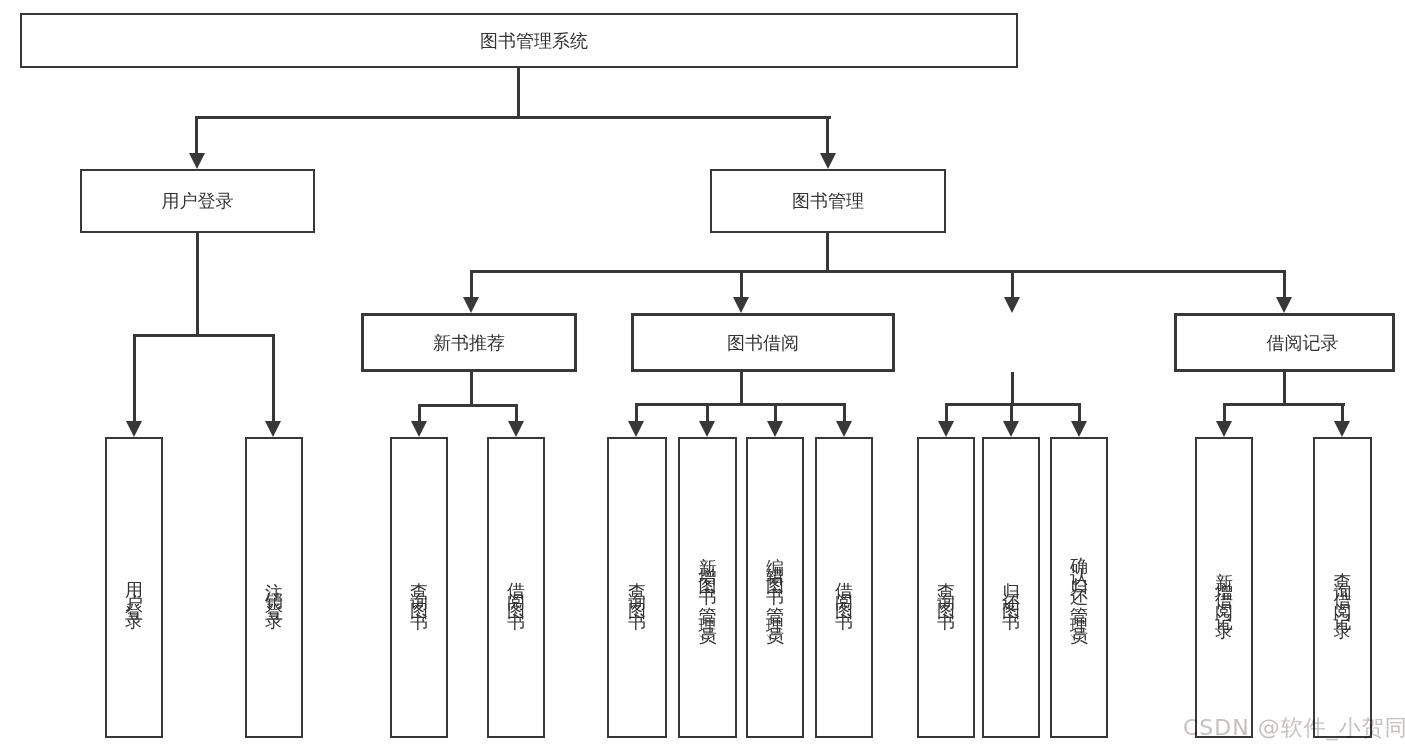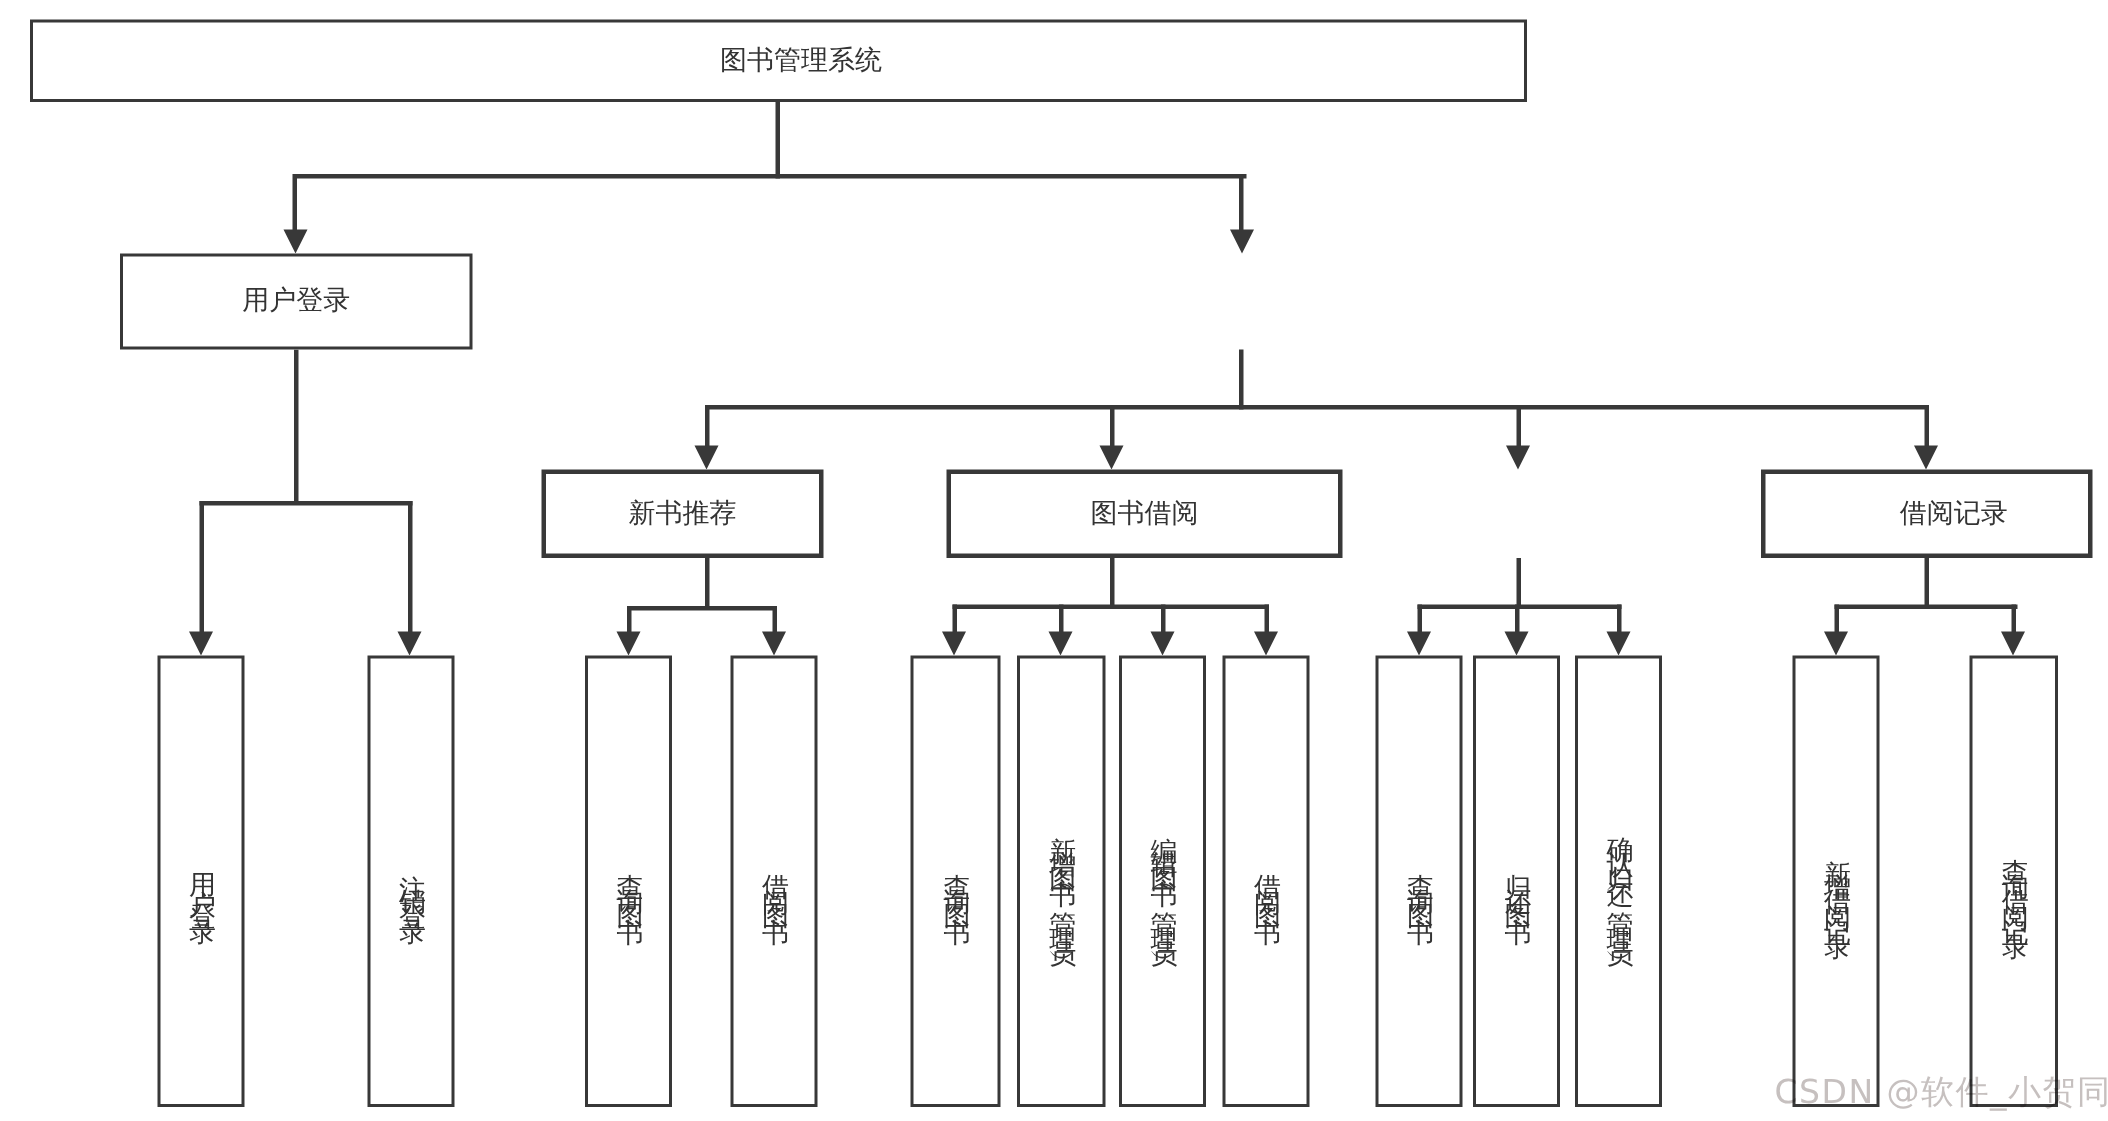--- a/index.html
+++ b/index.html
@@ -34,22 +34,23 @@
 </style>
 </head>
 <body>
 
 <div class="stage">
 
   <div class="box" style="left:20px;top:13px;width:998px;height:55px;padding-left:30px;">图书管理系统</div>
 
   <div class="box" style="left:80px;top:169px;width:235px;height:64px;">用户登录</div>
 
+  <div class="box" style="left:710px;top:169px;width:236px;height:64px;">图书管理</div>
 
-  <div class="box lvl2" style="left:361px;top:313px;width:188px;height:59px;">新书推荐</div>
+  <div class="box lvl2" style="left:361px;top:313px;width:216px;height:59px;">新书推荐</div>
 
   <div class="box lvl2" style="left:631px;top:313px;width:264px;height:59px;">图书借阅</div>
 
 
   <div class="box lvl2" style="left:1174px;top:313px;width:221px;height:59px;padding-left:36px;">借阅记录</div>
 
   <div class="box v" style="left:105px;top:437px;width:58px;height:301px;">用户登录</div>
 
   <div class="box v" style="left:245px;top:437px;width:58px;height:301px;">注销登录</div>
 

